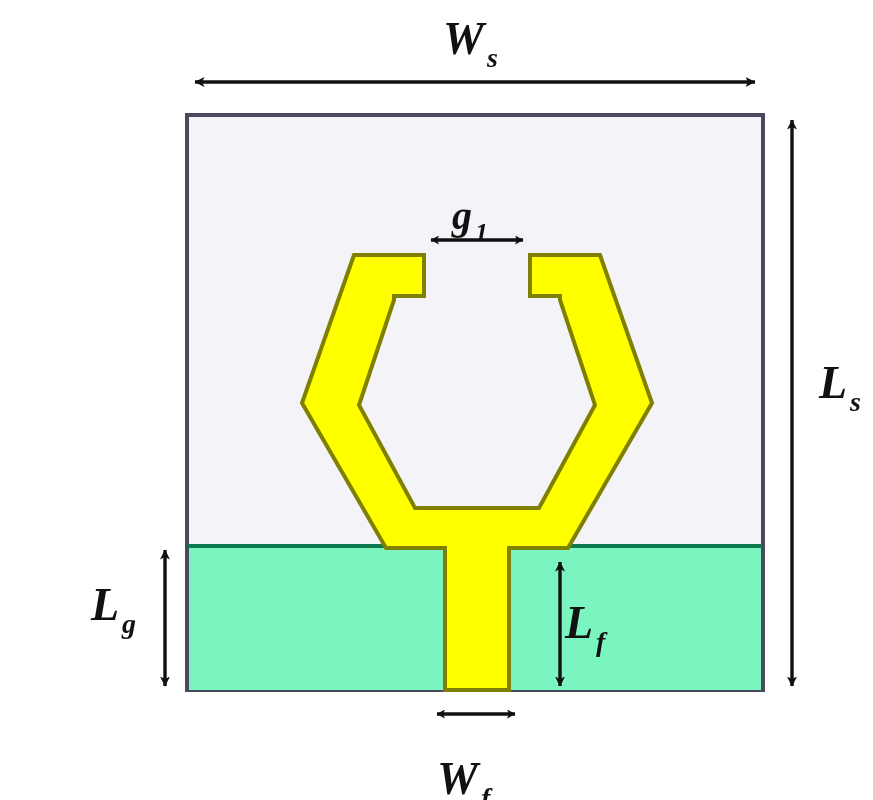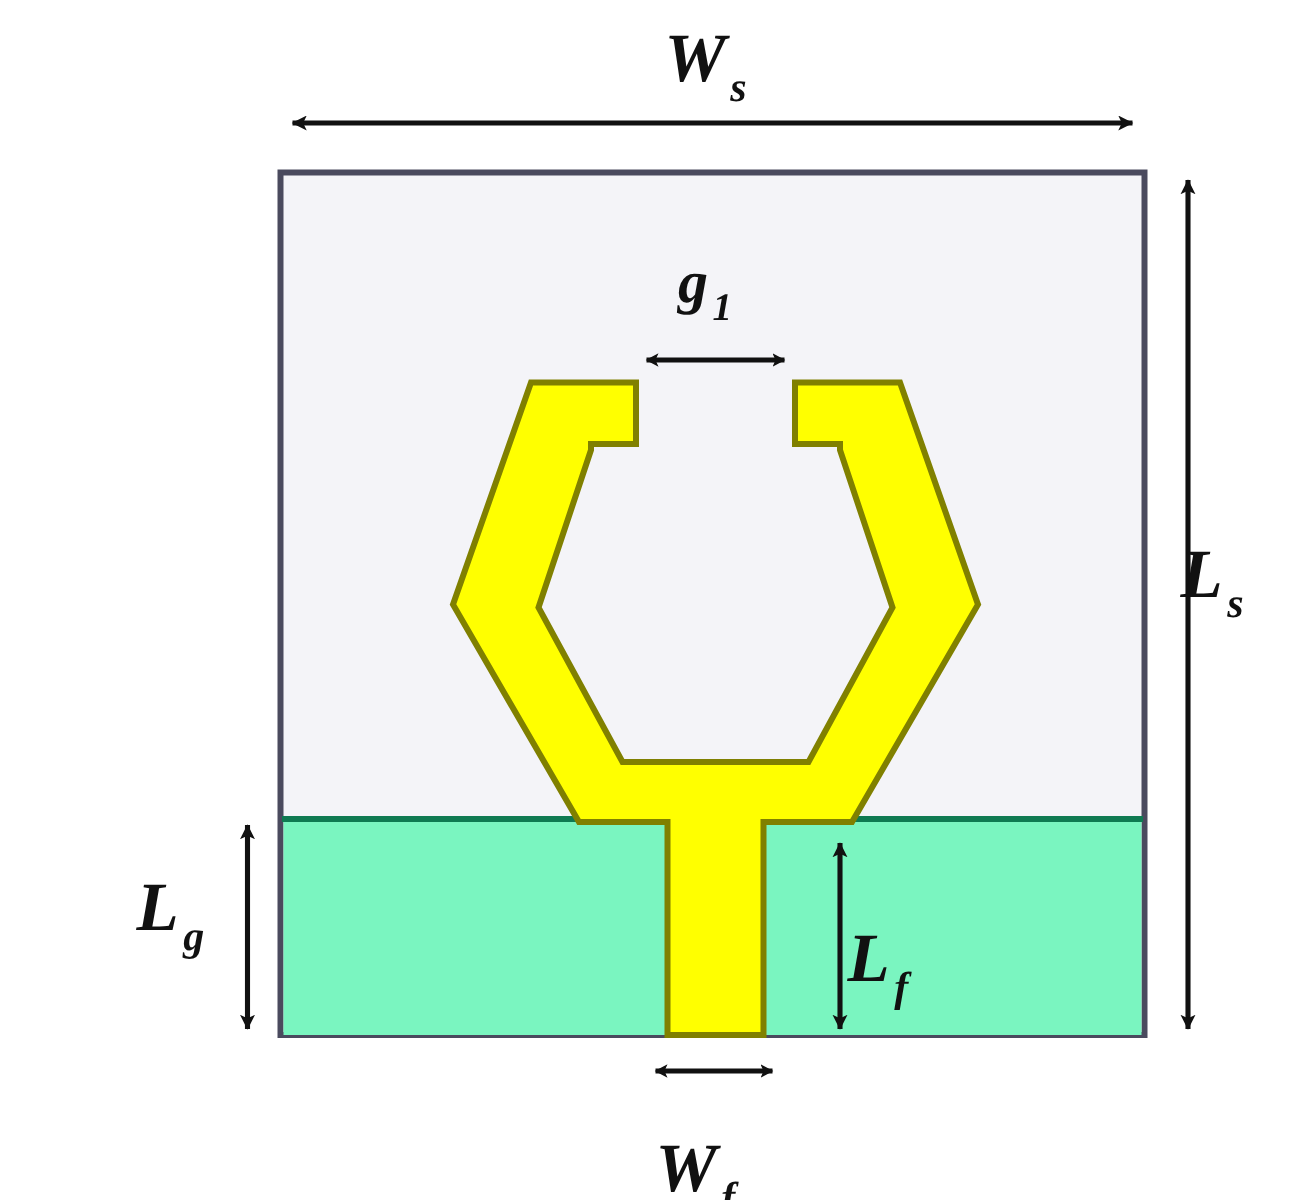--- a/index.html
+++ b/index.html
@@ -49,25 +49,25 @@
   .dim-label .var-sub {
     font-size: 28px;
     font-style: italic;
     font-weight: 700;
     vertical-align: sub;
     position: relative;
     top: 9px;
     left: 3px;
   }
   #label-ws  { left: 396px; top: 16px;  }
-  #label-ls  { left: 740px; top: 360px; }
+  #label-ls  { left: 772px; top: 360px; }
   #label-lg  { left: 44px;  top: 582px; }
-  #label-lf  { left: 518px; top: 616px; }
+  #label-lf  { left: 518px; top: 600px; }
   #label-wf  { left: 390px; top: 756px; }
-  #label-g1  { left: 405px; top: 168px; font-family: Liberation Serif, serif; }
+  #label-g1  { left: 405px; top: 196px; font-family: Liberation Serif, serif; }
   #label-g1 .var-main { font-size: 40px; }
   #label-g1 .var-sub  { font-size: 26px; top: 8px; }
 </style>
 </head>
 <body>
 
 <div id="figure-root">
 
   <svg id="antenna-svg" viewBox="0 0 873 800" xmlns="http://www.w3.org/2000/svg">
 

